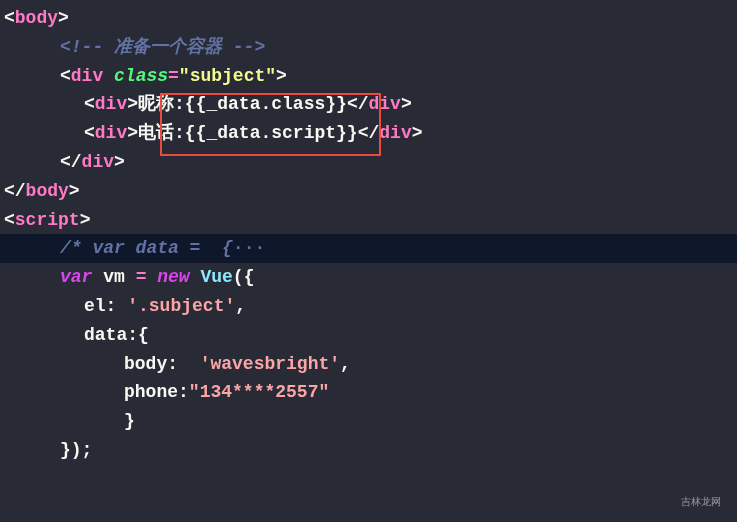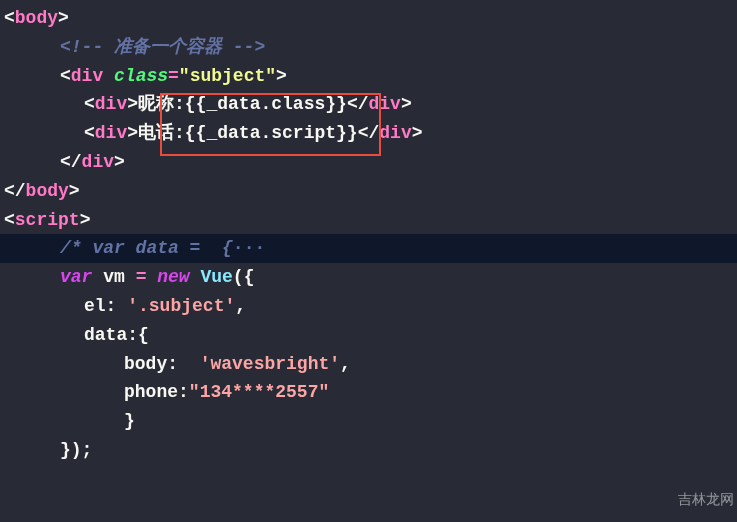--- a/index.html
+++ b/index.html
@@ -45,24 +45,24 @@
       position: absolute;
       border: 2px solid #e94c3d;
       left: 160px;
       top: 93px;
       width: 221px;
       height: 63px;
       pointer-events: none;
     }
     .watermark {
       position: absolute;
-      right: 3px;
+      right: 16px;
       bottom: 12px;
       color: rgba(255,255,255,0.5);
-      font-size: 14px;
+      font-size: 10px;
       font-family: sans-serif;
     }
     .indent0 { padding-left: 4px; }
     .indent1 { padding-left: 60px; }
     .indent2 { padding-left: 84px; }
     .indent3 { padding-left: 124px; }
   </style>
 </head>
 <body>
 

